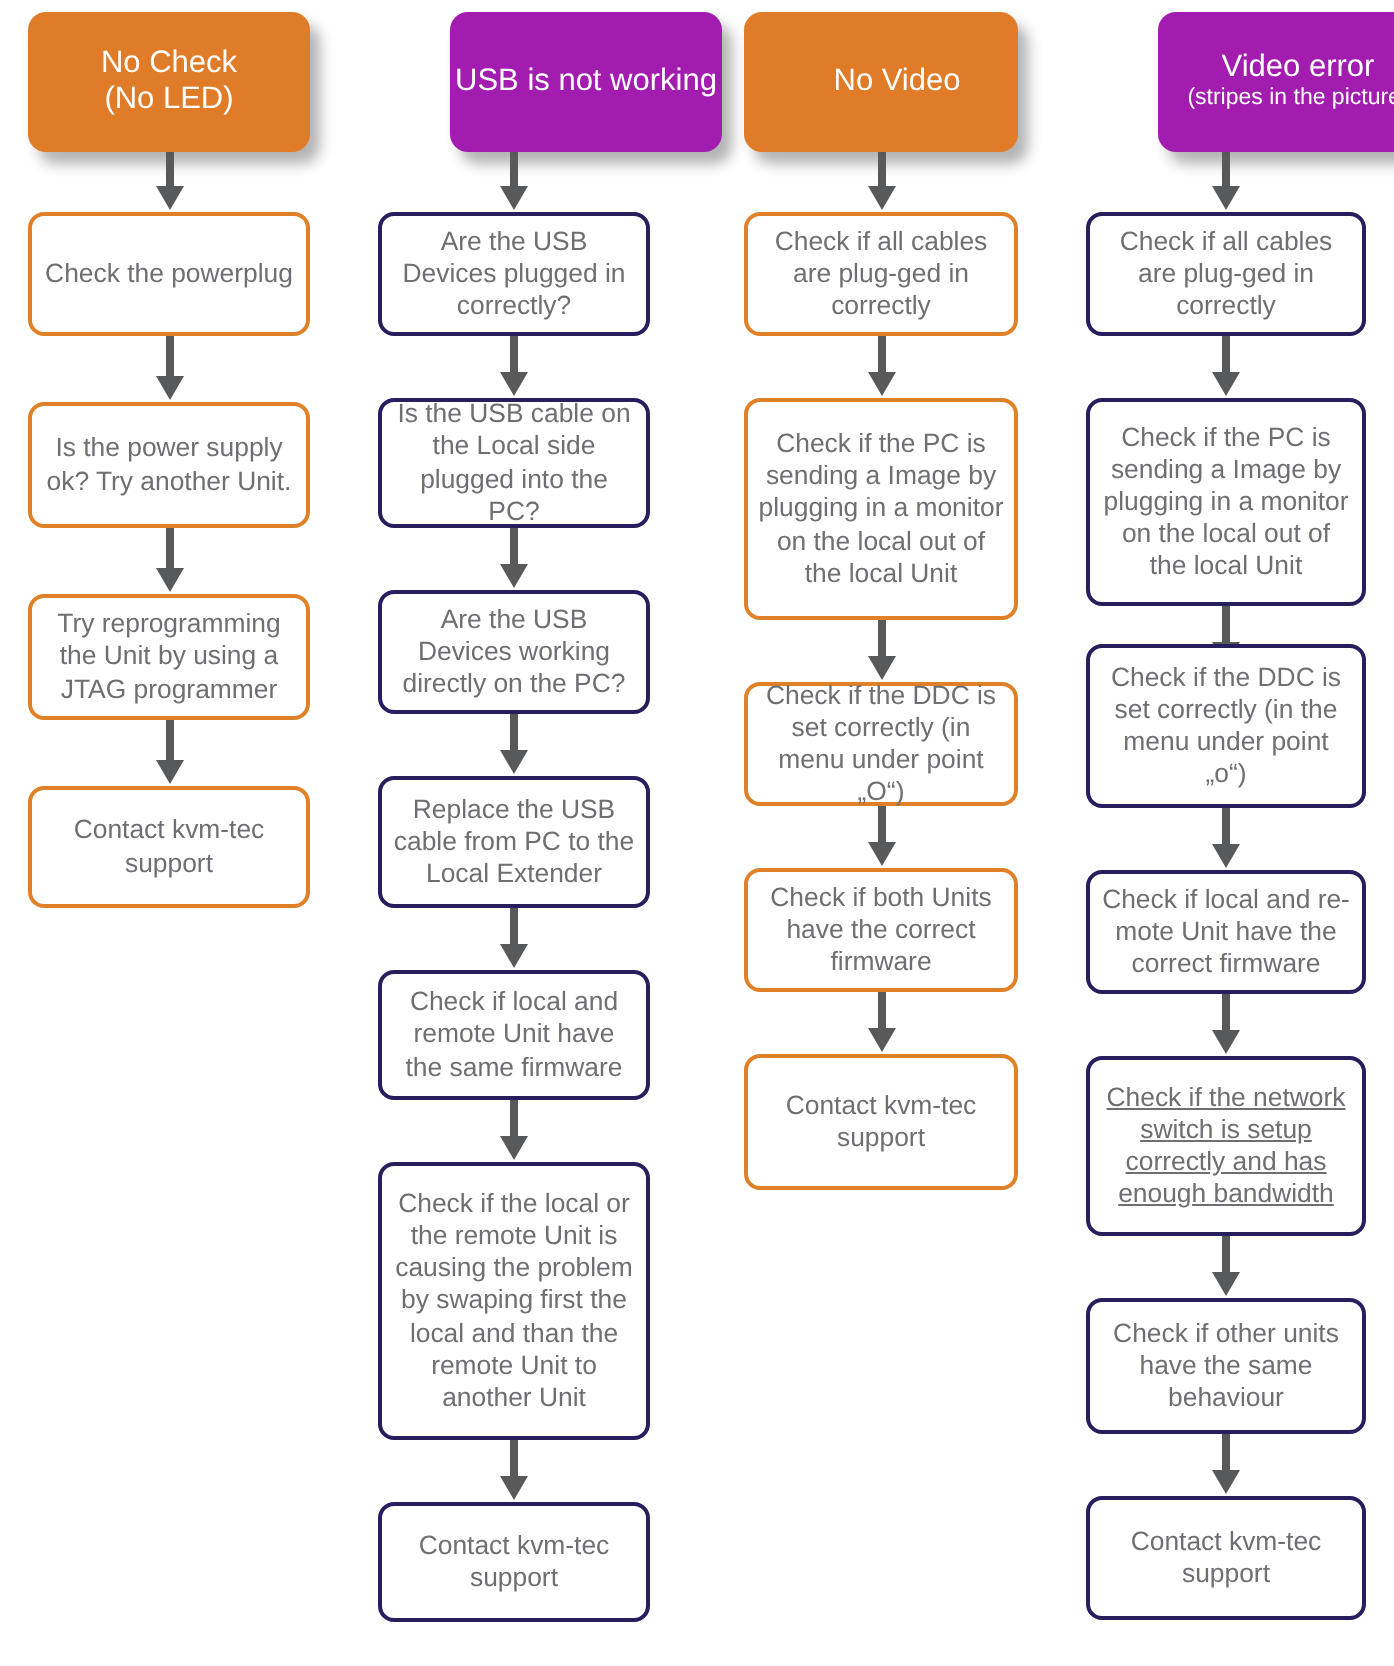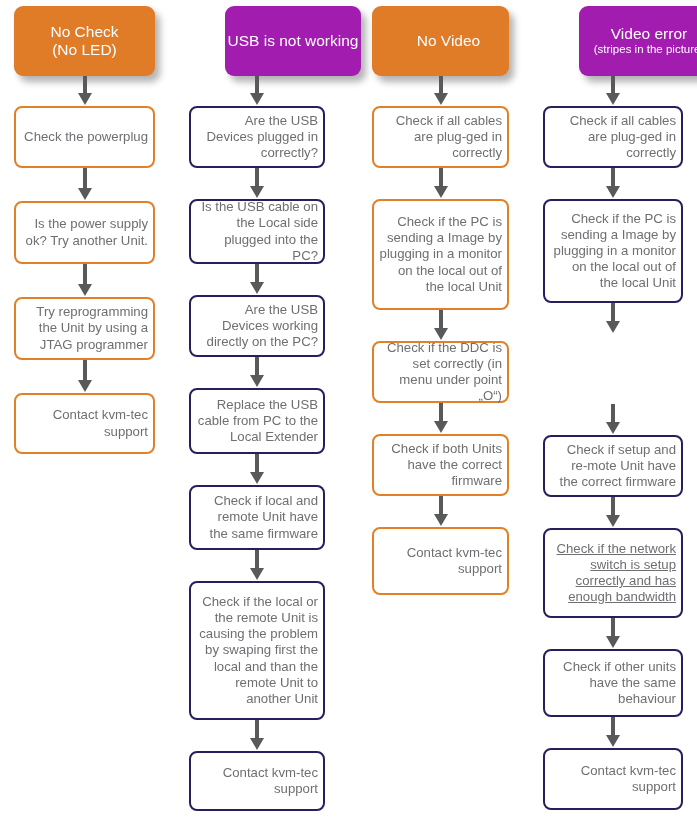--- a/index.html
+++ b/index.html
@@ -45,21 +45,21 @@
 
   
   .step {
     position: absolute;
     box-sizing: border-box;
     background: #ffffff;
     border-radius: 8px;
     display: flex;
     align-items: center;
     justify-content: center;
-    text-align: right;
+    text-align: center;
     color: #6E6F72;
     font-size: 13.2px;
     line-height: 1.22;
     padding: 2px 5px;
     overflow: visible;
   }
   .step.orange { border: 2.6px solid #E08128; }
   .step.navy   { border: 2.6px solid #271E5E; }
   .step span { display: block; width: 100%; }
 
@@ -303,30 +303,33 @@
       <span>Check if the PC is sending a Image by plugging in a monitor on the local out of the local Unit</span>
     </div>
 
     <div class="conn" style="left:69px; top:303px; height:31px;">
       <svg width="14" height="31" viewBox="0 0 14 31">
           <rect x="5" y="0" width="4" height="20" fill="#58595B"></rect>
           <polygon points="0,18 14,18 7,30" fill="#58595B"></polygon>
         </svg>
     </div>
 
+    <div class="step navy" style="left:6px; top:322px; width:140px; height:82px;">
+      <span>Check if the DDC is set correctly (in the menu under point „o“)</span>
+    </div>
 
     <div class="conn" style="left:69px; top:404px; height:31px;">
       <svg width="14" height="31" viewBox="0 0 14 31">
           <rect x="5" y="0" width="4" height="20" fill="#58595B"></rect>
           <polygon points="0,18 14,18 7,30" fill="#58595B"></polygon>
         </svg>
     </div>
 
     <div class="step navy" style="left:6px; top:435px; width:140px; height:62px;">
-      <span>Check if setup and re-mote Unit have the correct firmware</span>
+      <span>Check if local and re-mote Unit have the correct firmware</span>
     </div>
 
     <div class="conn" style="left:69px; top:497px; height:31px;">
       <svg width="14" height="31" viewBox="0 0 14 31">
           <rect x="5" y="0" width="4" height="20" fill="#58595B"></rect>
           <polygon points="0,18 14,18 7,30" fill="#58595B"></polygon>
         </svg>
     </div>
 
     <div class="step navy" style="left:6px; top:528px; width:140px; height:90px;text-decoration:underline;">

